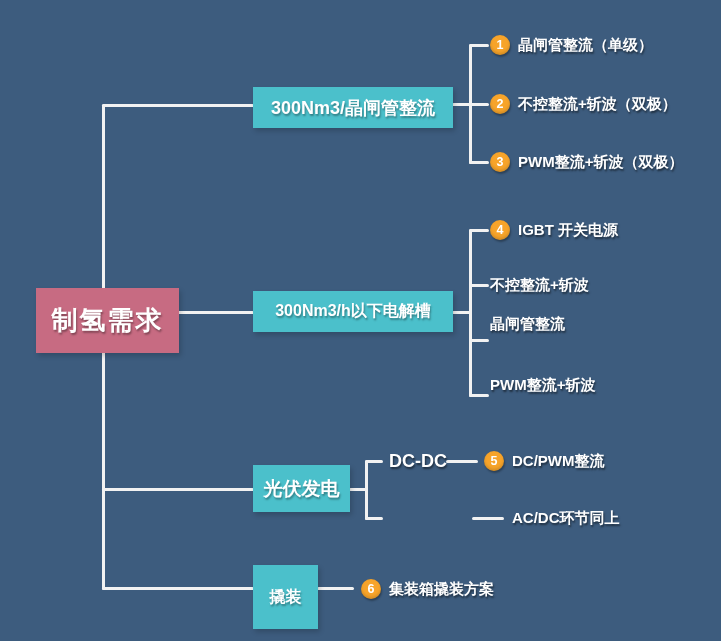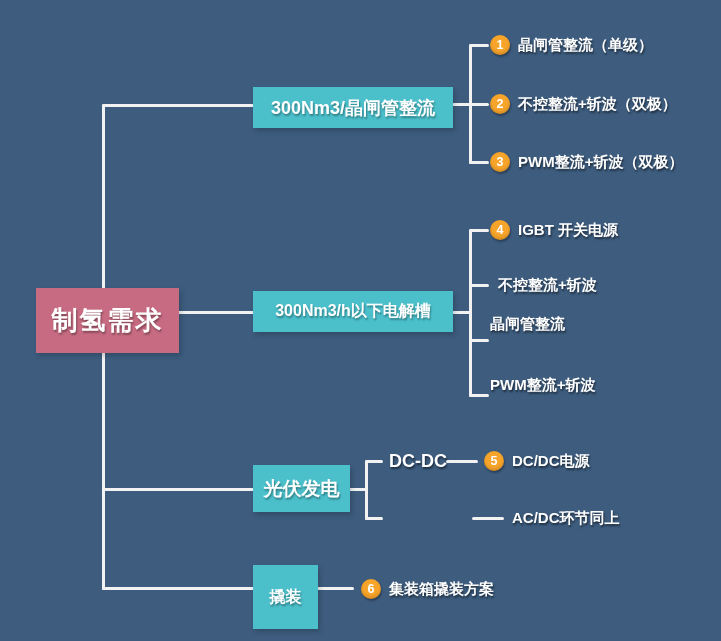--- a/index.html
+++ b/index.html
@@ -84,36 +84,36 @@
   </div>
   <div class="leafrow" style="left:490px;top:149px;">
     <span class="badge">3</span>
     <span class="leaf-label">PWM整流+斩波（双极）</span>
   </div>
 
   <div class="leafrow" style="left:490px;top:217px;">
     <span class="badge">4</span>
     <span class="leaf-label">IGBT 开关电源</span>
   </div>
-  <div class="leafrow" style="left:490px;top:272px;margin-left:8px;">
+  <div class="leafrow" style="left:490px;top:272px;">
     <span class="leaf-label">不控整流+斩波</span>
   </div>
   <div class="leafrow" style="left:490px;top:311px;">
     <span class="leaf-label">晶闸管整流</span>
   </div>
   <div class="leafrow" style="left:490px;top:372px;">
     <span class="leaf-label">PWM整流+斩波</span>
   </div>
 
   <div class="leafrow" style="left:389px;top:448px;">
     <span class="leaf-label latin">DC-DC</span>
   </div>
   <div class="leafrow" style="left:484px;top:448px;">
     <span class="badge">5</span>
-    <span class="leaf-label">DC/DC电源</span>
+    <span class="leaf-label">DC/PWM整流</span>
   </div>
   <div class="leafrow" style="left:512px;top:505px;">
     <span class="leaf-label">AC/DC环节同上</span>
   </div>
 
   <div class="leafrow" style="left:361px;top:576px;">
     <span class="badge">6</span>
     <span class="leaf-label">集装箱撬装方案</span>
   </div>
 

